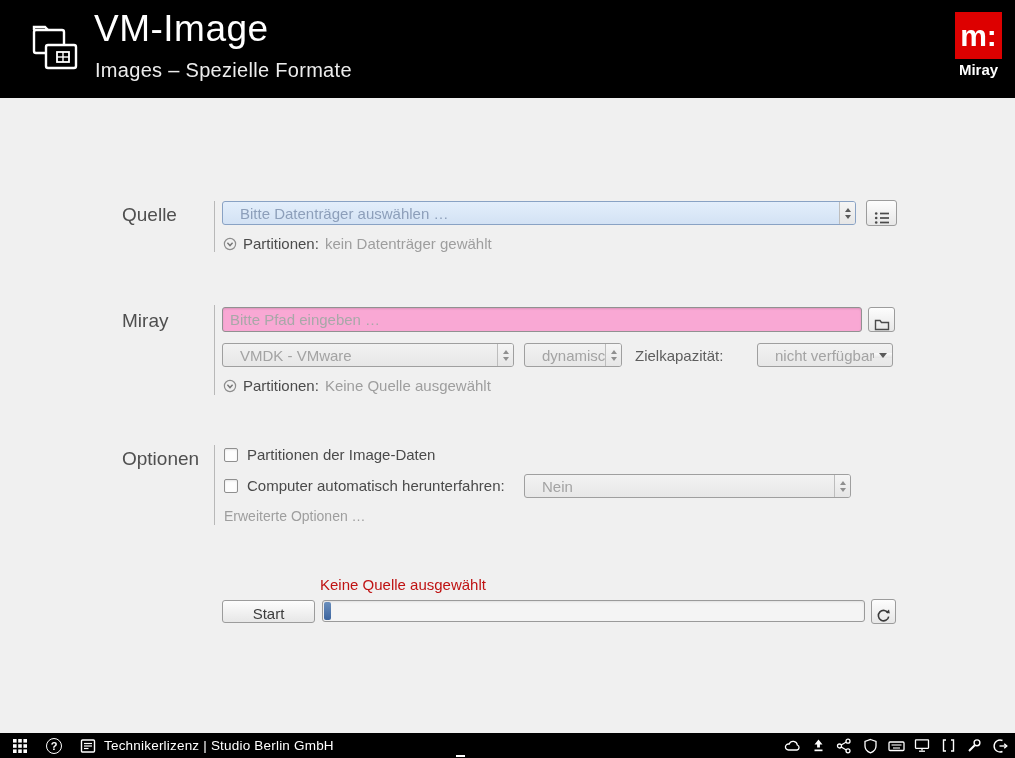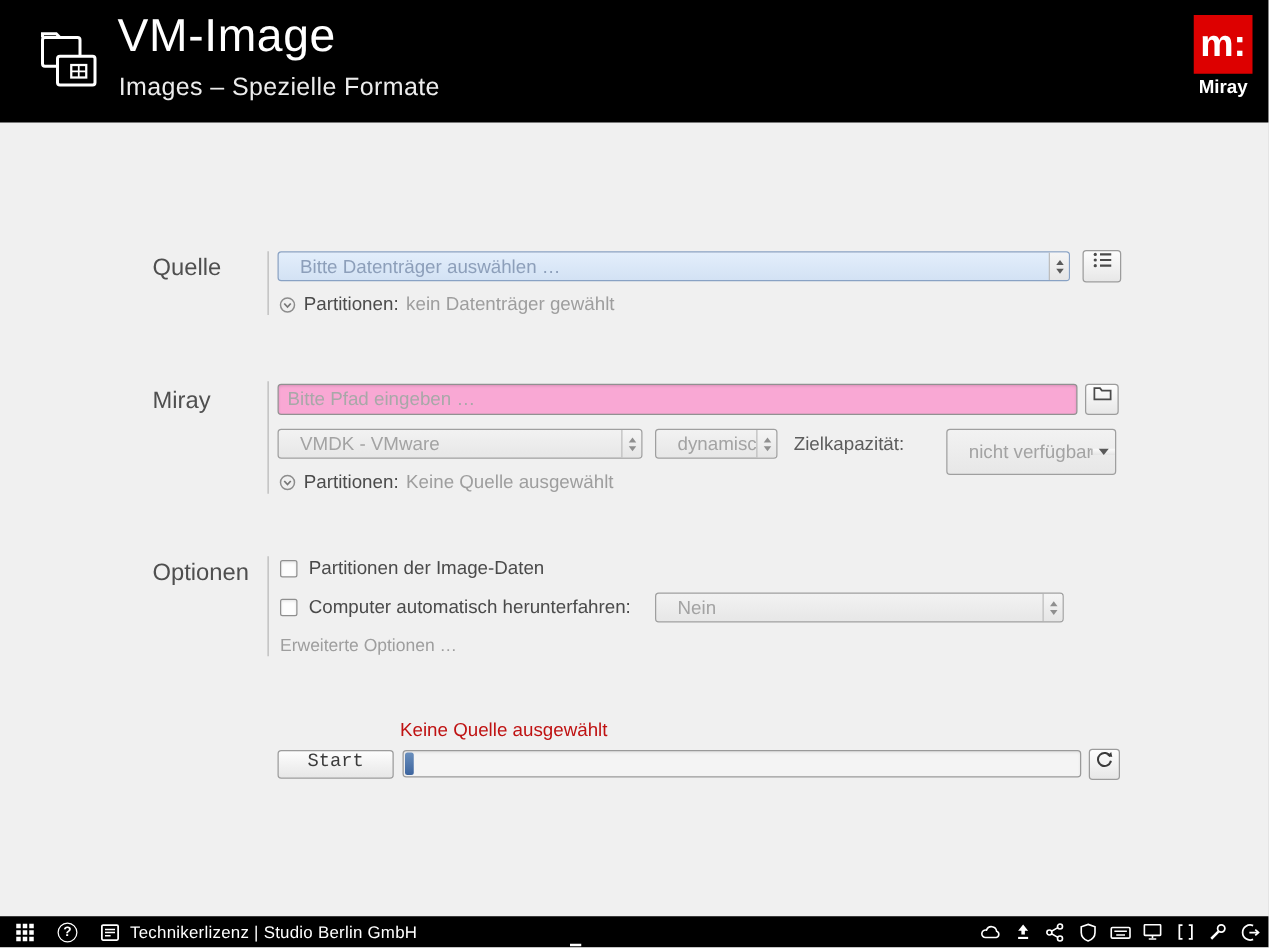--- a/index.html
+++ b/index.html
@@ -57,22 +57,22 @@
   .drop-btn {
     width:19px; border-left:1px solid #a5a5a5;
     display:flex; align-items:center; justify-content:center;
     background:linear-gradient(#fbfbfb,#e4e4e4);
   }
   .drop-btn i { width:0; height:0; border-left:4px solid transparent; border-right:4px solid transparent; border-top:5px solid #5a5a5a; }
 
   .btn {
     position:absolute; border:1px solid #9c9c9c; border-radius:3px;
     background:linear-gradient(#fdfdfd,#e7e7e7);
-    display:flex; align-items:flex-start; justify-content:center;
-    font-size:15px; color:#3c3c3c; cursor:default;font-family:Liberation Mono, monospace;
+    display:flex; align-items:flex-end; justify-content:center;
+    font-size:15px; color:#3c3c3c; cursor:default;
   }
 
   input.sunken {
     position:absolute; border:1px solid #919191; border-radius:3px;
     background:#f9a8d4; font-size:15px; color:#555; padding:0 7px;
     font-family:"Liberation Sans", sans-serif;
     box-shadow:inset 0 1px 2px rgba(0,0,0,0.12);
   }
   input.sunken::placeholder { color:#a8a8a8; opacity:1; }
 
@@ -201,21 +201,21 @@
   <div class="combo dis" style="left:524px; top:343px; width:98px; height:24px;">
     <div class="val">dynamisch</div>
     <div class="spin">
         <i class="up"></i>
         <i class="dn"></i>
       </div>
   </div>
 
   <div class="field-label" style="left:635px; top:347px;">Zielkapazität:</div>
 
-  <div class="combo dis" style="left:757px; top:343px; width:136px; height:37px;align-items:center;">
+  <div class="combo dis" style="left:757px; top:343px; width:136px; height:24px;align-items:center;">
     <div class="val">nicht verfügbar</div>
     <div class="drop-btn">
         <i></i>
       </div>
   </div>
 
   <div class="part-row" style="left:223px; top:377px;">
     <span>
       <svg width="14" height="14" viewBox="0 0 14 14">
         <circle cx="7" cy="7" r="5.6" fill="none" stroke="#8d8d8d" stroke-width="1.2"></circle>

